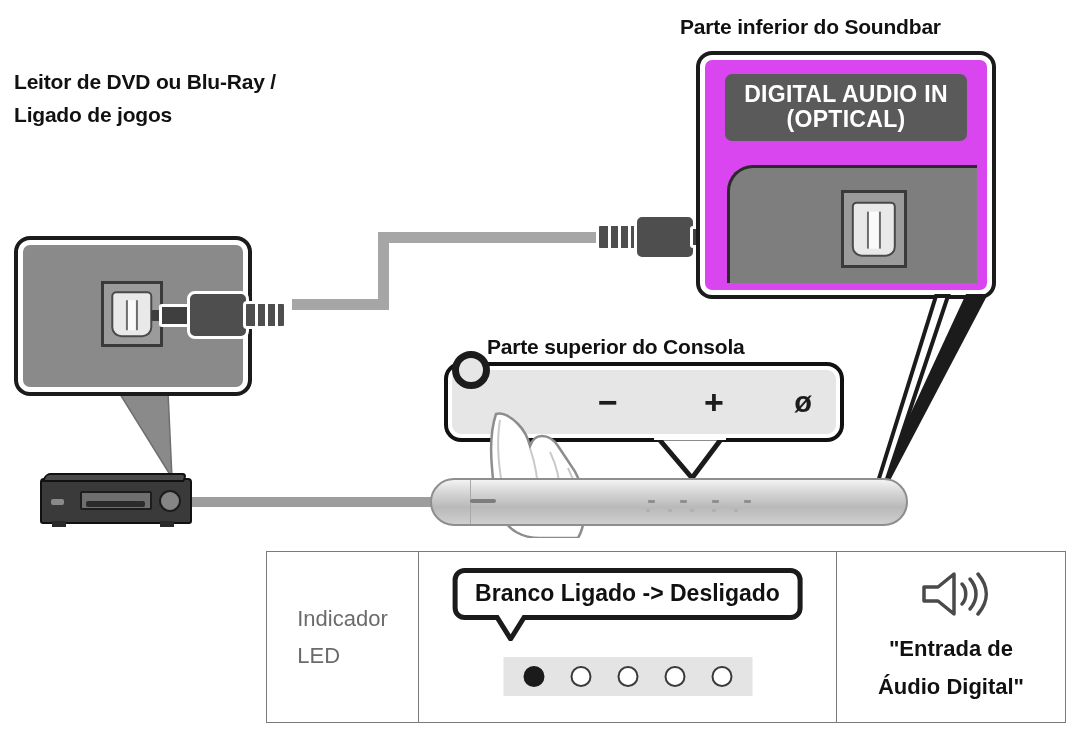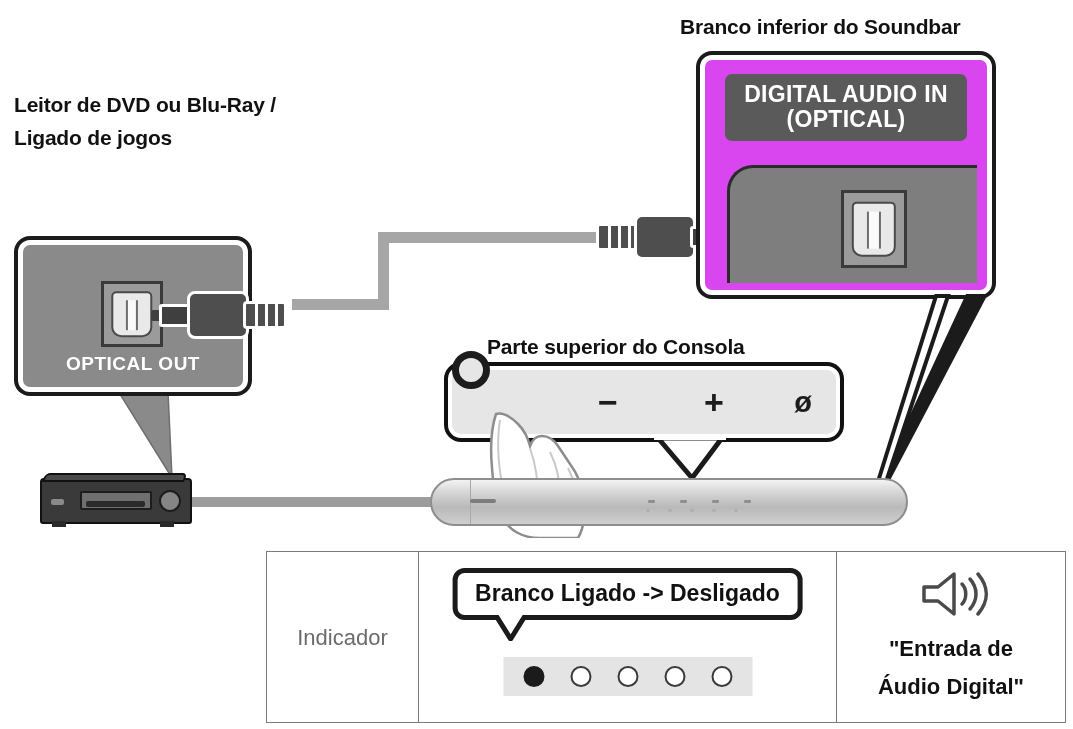--- a/index.html
+++ b/index.html
@@ -16,21 +16,21 @@
 
   
   .lbl{
     font-weight:700;
     font-size:21px;
     line-height:33px;
     color:#111111;
     white-space:nowrap;
     letter-spacing:-0.2px;
   }
-  .lbl-src{left:14px;top:88px;}
+  .lbl-src{left:14px;top:65px;}
   .lbl-cable{left:417px;top:118px;text-align:left;}
   .lbl-bottom{left:680px;top:10px;}
   .lbl-top{left:487px;top:330px;}
 
   
   .panel{
     border:5px solid #ffffff;
     border-radius:12px;
     box-sizing:border-box;
     background:#8d8d8d;
@@ -303,32 +303,31 @@
 <body>
 
 <div class="stage">
 
   <div class="abs lbl lbl-src">
     <div>Leitor de DVD ou Blu-Ray /</div>
     <div>Ligado de jogos</div>
   </div>
 
 
-  <div class="abs lbl lbl-bottom">Branco inferior do Soundbar</div>
+  <div class="abs lbl lbl-bottom">Parte inferior do Soundbar</div>
   <div class="abs lbl lbl-top">Parte superior do Consola</div>
 
   <svg class="abs leader" style="left:60px;top:390px;" width="180" height="95">
     <path d="M 20 2 L 108 2 L 112 88 L 60 4 Z" fill="#8a8a8a" stroke="#6f6f6f" stroke-width="1.5"></path>
   </svg>
 
   <div class="abs panel panel-left">
     <div class="port port-left">
       <div class="tos"></div>
     </div>
-    <div class="optical-out-text">OPTICAL OUT</div>
 
     <div class="plug" style="left:128px;top:46px;width:150px;height:48px;">
       <div class="tipend" style="left:0px;top:19px;width:14px;height:11px;"></div>
       <div class="tip" style="left:8px;top:13px;width:34px;height:23px;"></div>
       <div class="body" style="left:36px;top:0px;width:62px;height:48px;"></div>
       <div class="boot" style="left:92px;top:10px;width:44px;height:28px;"></div>
       <div class="rib" style="left:104px;top:13px;height:22px;"></div>
       <div class="rib" style="left:114px;top:13px;height:22px;"></div>
       <div class="rib" style="left:124px;top:13px;height:22px;"></div>
     </div>
@@ -417,20 +416,21 @@
         <i style="left:72px;"></i>
         <i style="left:94px;"></i>
     </div>
   </div>
 
   <div class="tbl">
 
     <div class="cell c1">
       <div class="ind-text">
         <div>Indicador</div>
+        <div>LED</div>
       </div>
     </div>
 
     <div class="cell c2">
       <div class="bubble">
         <span>Branco Ligado -&gt; Desligado</span>
         <svg class="tail" viewBox="0 0 34 26">
           <path d="M 2 0 L 17 24 L 32 0" fill="#ffffff" stroke="#1b1b1b" stroke-width="5" stroke-linejoin="round" stroke-linecap="round"></path>
           <rect x="0" y="-6" width="34" height="6" fill="#ffffff"></rect>
         </svg>

